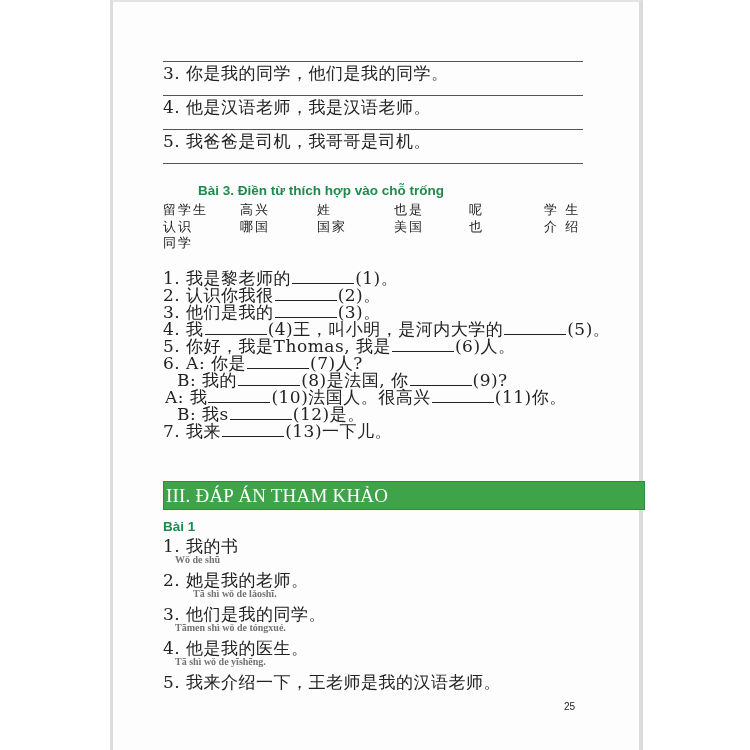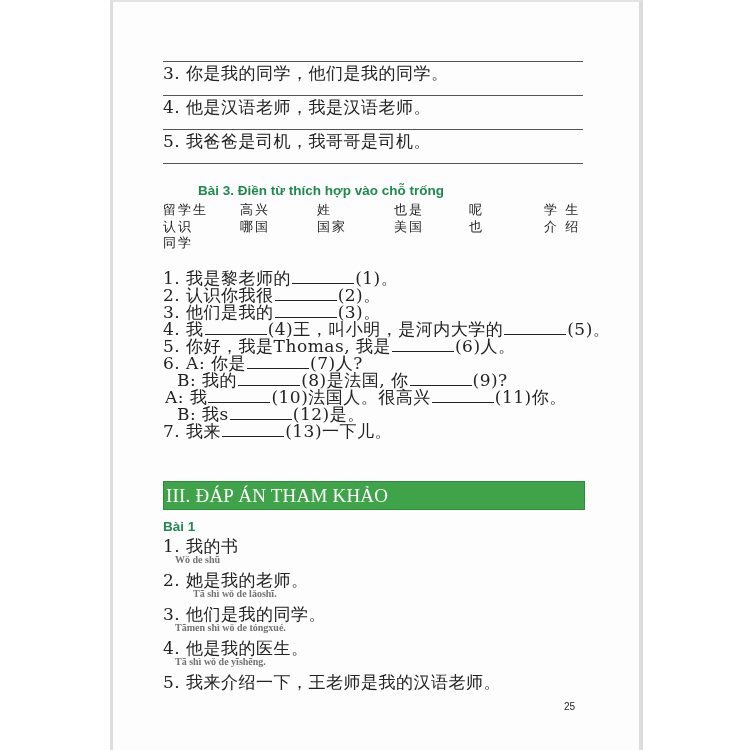--- a/index.html
+++ b/index.html
@@ -6,21 +6,21 @@
   body { width: 750px; height: 750px; background: #ffffff; position: relative; overflow: hidden;
          font-family: "DejaVu Serif", serif; color: #222; }
   .page { position: absolute; left: 110px; top: 0; width: 526px; height: 760px; background: #fdfdfd;
           border-left: 3px solid #dcdcdc; border-right: 4px solid #dcdcdc; border-top: 2px solid #e4e4e4; }
   .abs { position: absolute; }
   .rule { position: absolute; left: 163px; width: 420px; height: 0; border-top: 1.3px solid #555; }
   .zh { font-size: 17px; line-height: 18px; white-space: nowrap; letter-spacing: 0.5px; }
   .heading { font-family: "Liberation Sans", sans-serif; font-weight: bold; color: #1f8a4c; font-size: 13.5px; white-space: nowrap; }
   .word { position: absolute; font-size: 13px; letter-spacing: 2px; white-space: nowrap; }
   .blank { display: inline-block; width: 62px; border-bottom: 1px solid #222; height: 11px; margin: 0 1px; vertical-align: baseline; }
-  .section-bar { position: absolute; left: 163px; top: 481px; width: 422px; height: 29px; background: #3fa34a;
+  .section-bar { position: absolute; left: 163px; top: 481px; width: 482px; height: 29px; background: #3fa34a;
                  border: 1px solid #2f8a3a; box-sizing: border-box; }
   .section-bar span { position: absolute; left: 2px; top: 3px; color: #fff; font-family: "Liberation Serif", serif;
                       font-size: 19px; letter-spacing: 0.2px; white-space: nowrap; }
   .pinyin { font-family: "Liberation Serif", serif; font-size: 10px; font-weight: bold; color: #737373; white-space: nowrap; }
   .pagenum { font-family: Liberation Sans, sans-serif; font-size: 10px; }
 </style>
 </head>
 <body>
 
 <div class="page"></div>

